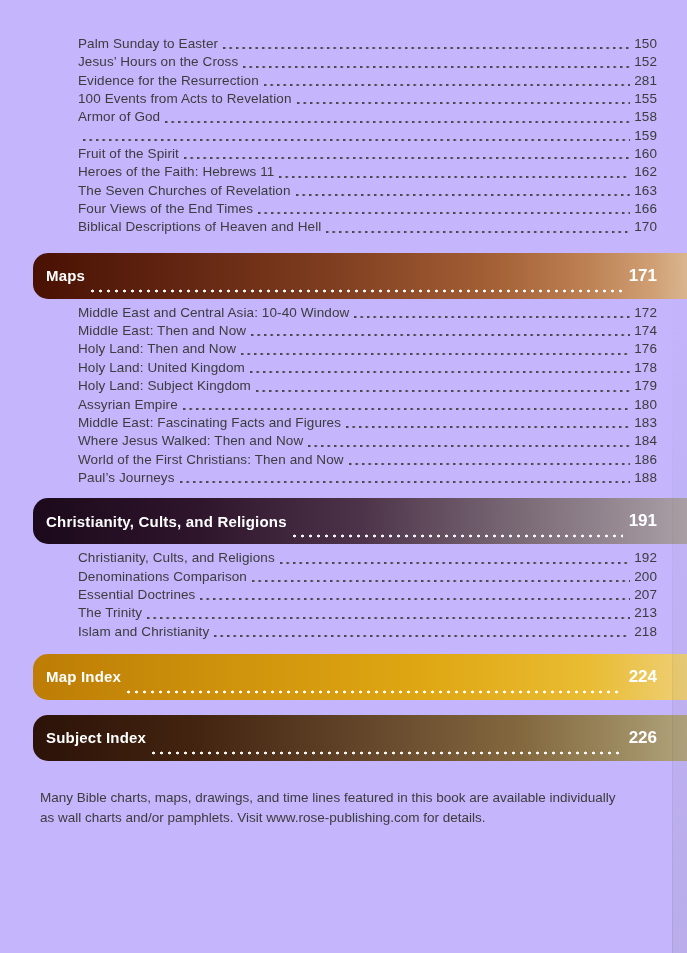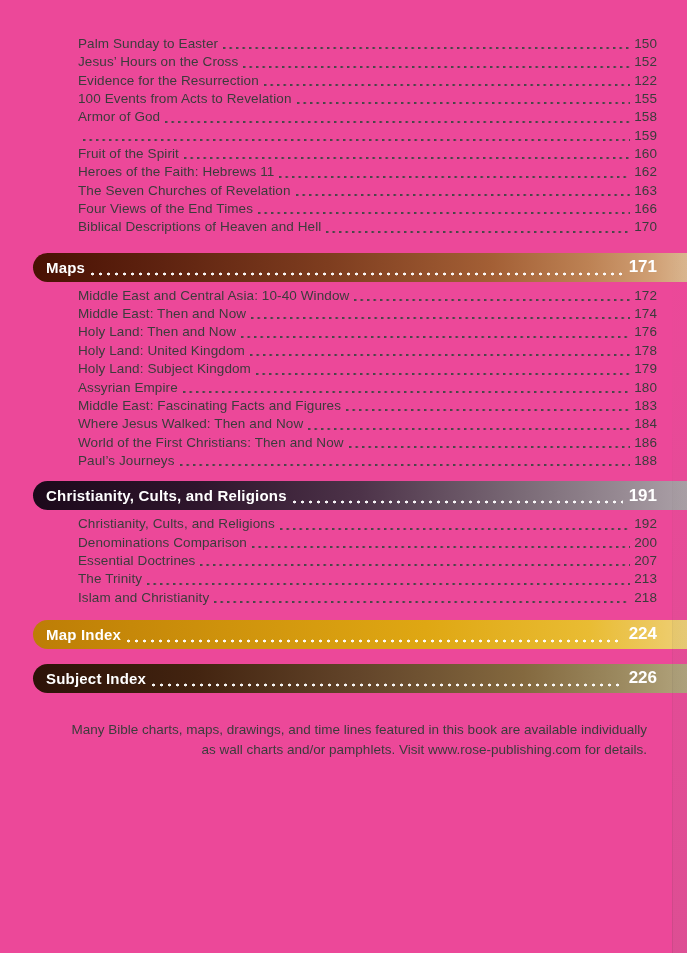--- a/index.html
+++ b/index.html
@@ -1,17 +1,17 @@
 <!DOCTYPE html>
 <html><head>
 <meta charset="utf-8">
 <style>
   html,body { margin:0; padding:0; background:#e8e8e8; }
   .page {
-    width:687px; height:953px; position:relative; background:#ec4899;
+    width:687px; height:953px; position:relative; background:#c4b5fd;
     overflow:hidden; font-family:"Liberation Sans", sans-serif; color:#3c3c3c;
     margin:0 auto;
   }
   .toc { padding-top:36px; }
 
   
   .rows { margin-top:6px; }
   .toc > .rows:first-child { margin-top:0; }
   .row {
     display:flex; align-items:baseline; height:18.35px;
@@ -21,21 +21,21 @@
   .row .t { white-space:nowrap; }
   .row .n { white-space:nowrap; }
   .leader {
     flex:1; align-self:flex-end; height:6px; margin:0 4px 3px 5px;
     background-image:radial-gradient(circle at 1.2px 3px, #474747 1.05px, rgba(0,0,0,0) 1.5px);
     background-size:6.5px 6px; background-repeat:repeat-x;
   }
 
   
   .bar {
-    margin-left:33px; height:29px; border-radius:15px 0 0 15px;
+    margin-left:33px; height:46px; border-radius:15px 0 0 15px;
     display:flex; align-items:center; padding:0 30px 0 13px; color:#ffffff;
   }
   .bar .t { font-size:15px; font-weight:bold; white-space:nowrap; letter-spacing:0.2px; }
   .bar .n { font-size:17px; font-weight:bold; white-space:nowrap; }
   .bar .leader {
     background-image:radial-gradient(circle at 1.5px 3px, rgba(255,255,255,0.95) 1.25px, rgba(255,255,255,0) 1.7px);
     background-size:8px 6px; margin:0 6px 5px 6px; height:6px;
   }
   .bar-maps {
     margin-top:15px;
@@ -49,21 +49,21 @@
     margin-top:12px;
     background:linear-gradient(90deg,#bd7d06 0%,#cf930c 30%,#dfa713 60%,#e9bc33 85%,#eecf76 100%);
   }
   .bar-subject-index {
     margin-top:15px;
     background:linear-gradient(90deg,#2c1208 0%,#432410 25%,#63452a 50%,#84693f 75%,#9c8a60 90%,#b2a47d 100%);
   }
 
   
   .footer {
-    margin-top:27px; text-align:right; font-size:13.5px; line-height:20px;
+    margin-top:27px; text-align:left; font-size:13.5px; line-height:20px;
     color:#3c3c3c; padding:0 40px;
   }
 
   
   .page-edge {
     position:absolute; top:0; right:0; width:15px; height:100%; pointer-events:none;
     background:linear-gradient(180deg, rgba(120,120,110,0) 25%, rgba(120,120,110,0.05) 55%, rgba(120,120,110,0.13) 100%);
   }
   .page-edge::before {
     content:""; position:absolute; left:0; top:40%; width:1px; height:60%;
@@ -82,21 +82,21 @@
           <span class="n">150</span>
         </div>
         <div class="row">
           <span class="t">Jesus’ Hours on the Cross</span>
           <span class="leader"></span>
           <span class="n">152</span>
         </div>
         <div class="row">
           <span class="t">Evidence for the Resurrection</span>
           <span class="leader"></span>
-          <span class="n">122</span>
+          <span class="n">281</span>
         </div>
         <div class="row">
           <span class="t">100 Events from Acts to Revelation</span>
           <span class="leader"></span>
           <span class="n">155</span>
         </div>
         <div class="row">
           <span class="t">Armor of God</span>
           <span class="leader"></span>
           <span class="n">158</span>

